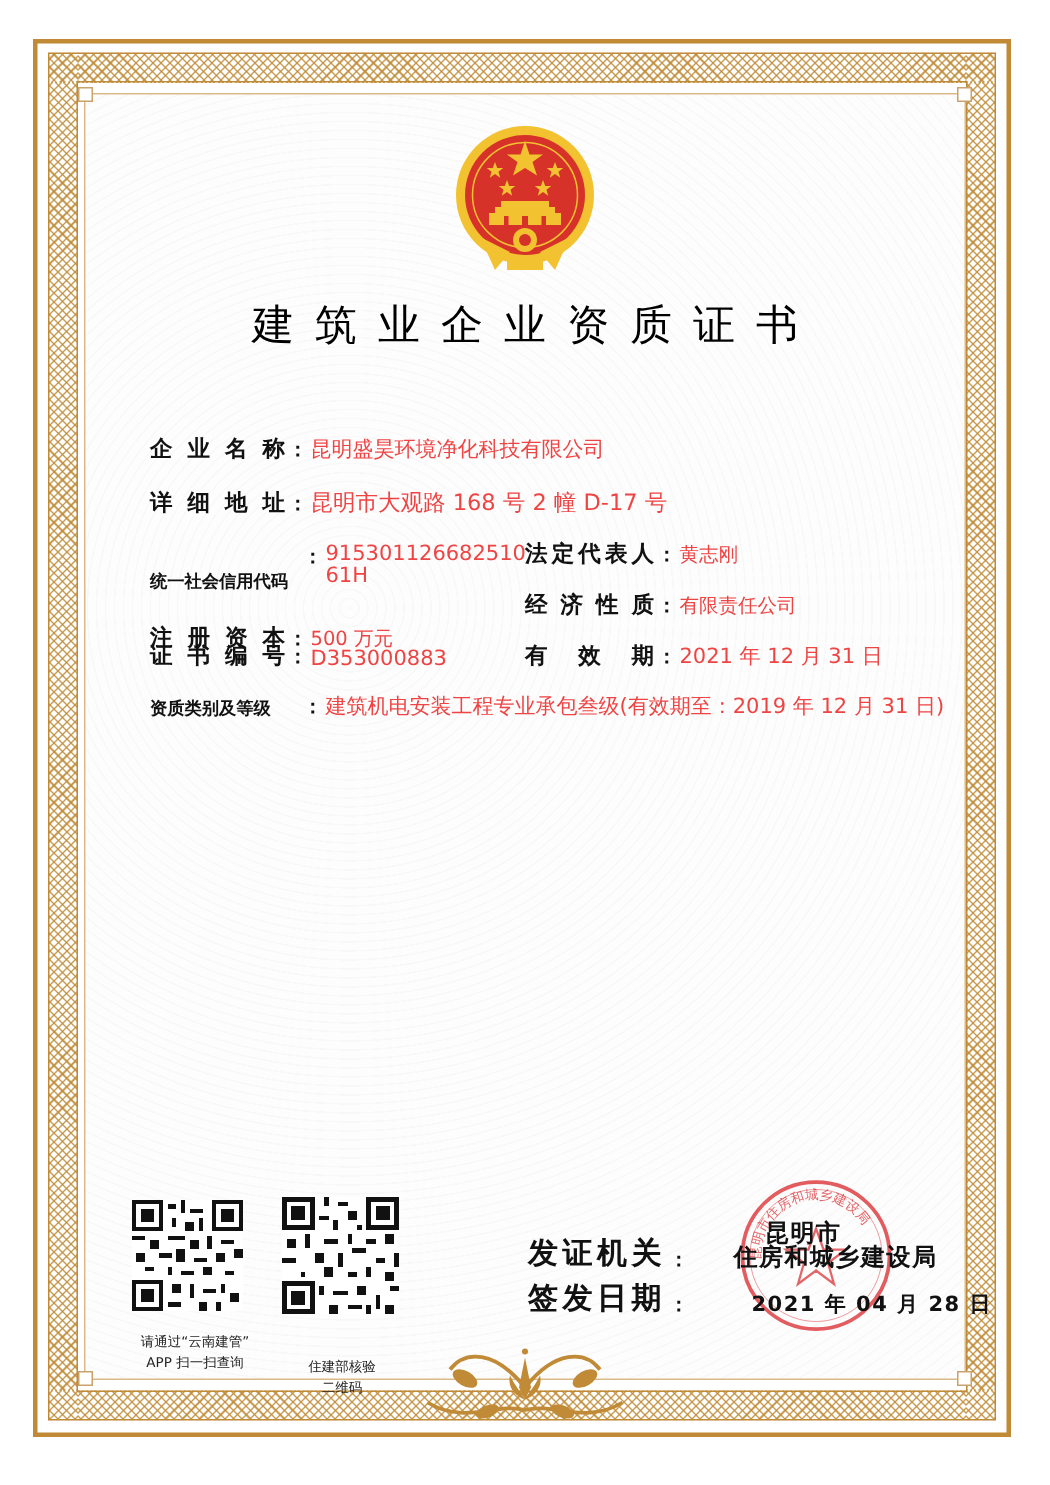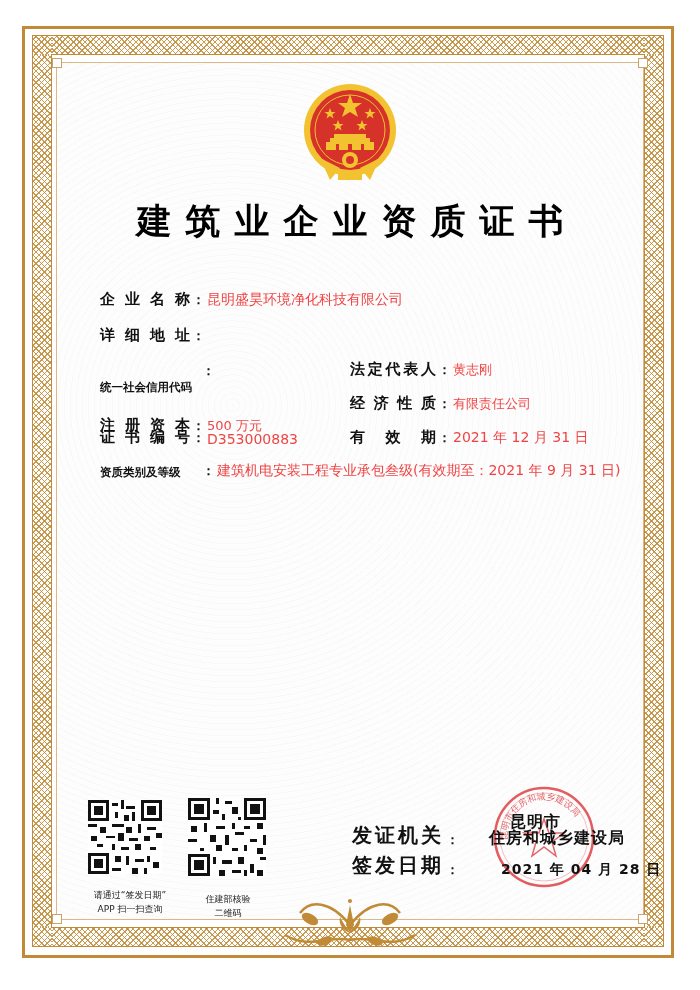--- a/index.html
+++ b/index.html
@@ -40,21 +40,21 @@
         #fdfdfd;
     }
     .corner-sq {
       width: 8px; height: 8px; border: 1px solid #c9a36b; background: #fff;
     }
     
     .emblem { left: 300px; top: 80px; width: 100px; height: 110px; }
     
     .title {
       left: 0; width: 700px; top: 198px; text-align: center;
-      font-size: 35px; font-weight: bold; letter-spacing: 14px; color: #000;
+      font-size: 28px; font-weight: normal; letter-spacing: 14px; color: #000;
       padding-left: 14px; box-sizing: border-box;
     }
     .row { position: absolute; display: flex; align-items: flex-end; }
     .label {
       font-weight: bold; font-size: 15px; color: #111;
       display: flex; justify-content: space-between; width: 90px;
     }
     .label.small { font-size: 11.5px; letter-spacing: 0; width: 100px; }
     .label.right { width: 86px; }
     .colon { font-weight: bold; font-size: 13px; margin: 0 2px 0 2px; color: #111; }
@@ -137,25 +137,27 @@
 </div>
 
 <div class="row" style="left:100px;top:326px">
   <span class="label">
     <span>详</span>
       <span>细</span>
       <span>地</span>
       <span>址</span>
   </span>
   <span class="colon">：</span>
+  <span class="value" style="font-size:15px">昆明市大观路 168 号 2 幢 D-17 号</span>
 </div>
 
 <div class="row" style="left:100px;top:362px;align-items:flex-start">
   <span class="label small" style="margin-top:18px">统一社会信用代码</span>
   <span class="colon">：</span>
+  <span class="value wrap">91530112668251061H</span>
 </div>
 <div class="row" style="left:350px;top:360px">
   <span class="label right">
     <span>法</span>
       <span>定</span>
       <span>代</span>
       <span>表</span>
       <span>人</span>
   </span>
   <span class="colon">：</span>
@@ -199,21 +201,21 @@
       <span>效</span>
       <span>期</span>
   </span>
   <span class="colon">：</span>
   <span class="value">2021 年 12 月 31 日</span>
 </div>
 
 <div class="row" style="left:100px;top:462px">
   <span class="label small">资质类别及等级</span>
   <span class="colon">：</span>
-  <span class="value">建筑机电安装工程专业承包叁级(有效期至：2021 年 9 月 31 日)</span>
+  <span class="value">建筑机电安装工程专业承包叁级(有效期至：2019 年 12 月 31 日)</span>
 </div>
 
 <div class="abs" style="left:80px;top:800px;width:100px">
   <svg class="qr" style="margin-left:8px" viewBox="0 0 25 25" shape-rendering="crispEdges">
     <rect width="25" height="25" fill="#fff"></rect>
     <g fill="#111">
       <rect x="0" y="0" width="7" height="7"></rect>
         <rect x="1" y="1" width="5" height="5" fill="#fff"></rect>
         <rect x="2" y="2" width="3" height="3"></rect>
       <rect x="18" y="0" width="7" height="7"></rect>
@@ -248,21 +250,21 @@
         <rect x="9" y="19" width="2" height="2"></rect>
       <rect x="13" y="19" width="1" height="3"></rect>
         <rect x="16" y="20" width="3" height="1"></rect>
         <rect x="20" y="19" width="1" height="2"></rect>
       <rect x="22" y="21" width="2" height="2"></rect>
         <rect x="8" y="23" width="3" height="1"></rect>
         <rect x="15" y="23" width="2" height="2"></rect>
       <rect x="19" y="23" width="1" height="2"></rect>
     </g>
   </svg>
-  <div class="qr-caption" style="margin-top:10px">请通过“签发日期”</div>
+  <div class="qr-caption" style="margin-top:10px">请通过“云南建管”</div>
   <div class="qr-caption">APP 扫一扫查询</div>
 </div>
 
 <div class="abs" style="left:178px;top:798px;width:100px">
   <svg class="qr" style="margin-left:10px;width:78px;height:78px" viewBox="0 0 25 25" shape-rendering="crispEdges">
     <rect width="25" height="25" fill="#fff"></rect>
     <g fill="#111">
       <rect x="0" y="0" width="7" height="7"></rect>
         <rect x="1" y="1" width="5" height="5" fill="#fff"></rect>
         <rect x="2" y="2" width="3" height="3"></rect>
@@ -299,21 +301,21 @@
       <rect x="11" y="20" width="3" height="1"></rect>
         <rect x="16" y="19" width="2" height="2"></rect>
         <rect x="20" y="21" width="1" height="3"></rect>
       <rect x="23" y="19" width="2" height="1"></rect>
         <rect x="10" y="23" width="2" height="2"></rect>
         <rect x="14" y="23" width="3" height="1"></rect>
       <rect x="18" y="23" width="1" height="2"></rect>
         <rect x="22" y="23" width="2" height="2"></rect>
     </g>
   </svg>
-  <div class="qr-caption" style="margin-top:12px">住建部核验</div>
+  <div class="qr-caption" style="margin-top:25px">住建部核验</div>
   <div class="qr-caption">二维码</div>
 </div>
 
 <svg class="abs seal" viewBox="0 0 104 104">
   <circle cx="52" cy="52" r="49" fill="none" stroke="#d9252a" stroke-width="2.5" opacity="0.75"></circle>
   <circle cx="52" cy="52" r="44" fill="none" stroke="#d9252a" stroke-width="0.6" opacity="0.5"></circle>
   <polygon points="52,34 57,48 72,48 60,57 64,71 52,62 40,71 44,57 32,48 47,48" fill="none" stroke="#d9252a" stroke-width="1.5" opacity="0.7"></polygon>
   <path id="sealArc" d="M16 60 A37 37 0 1 1 88 60" fill="none"></path>
   <text font-size="9" fill="#d9252a" opacity="0.7" font-family="DejaVu Sans, sans-serif">
     <textPath href="#sealArc" startOffset="4%">昆明市住房和城乡建设局</textPath>

